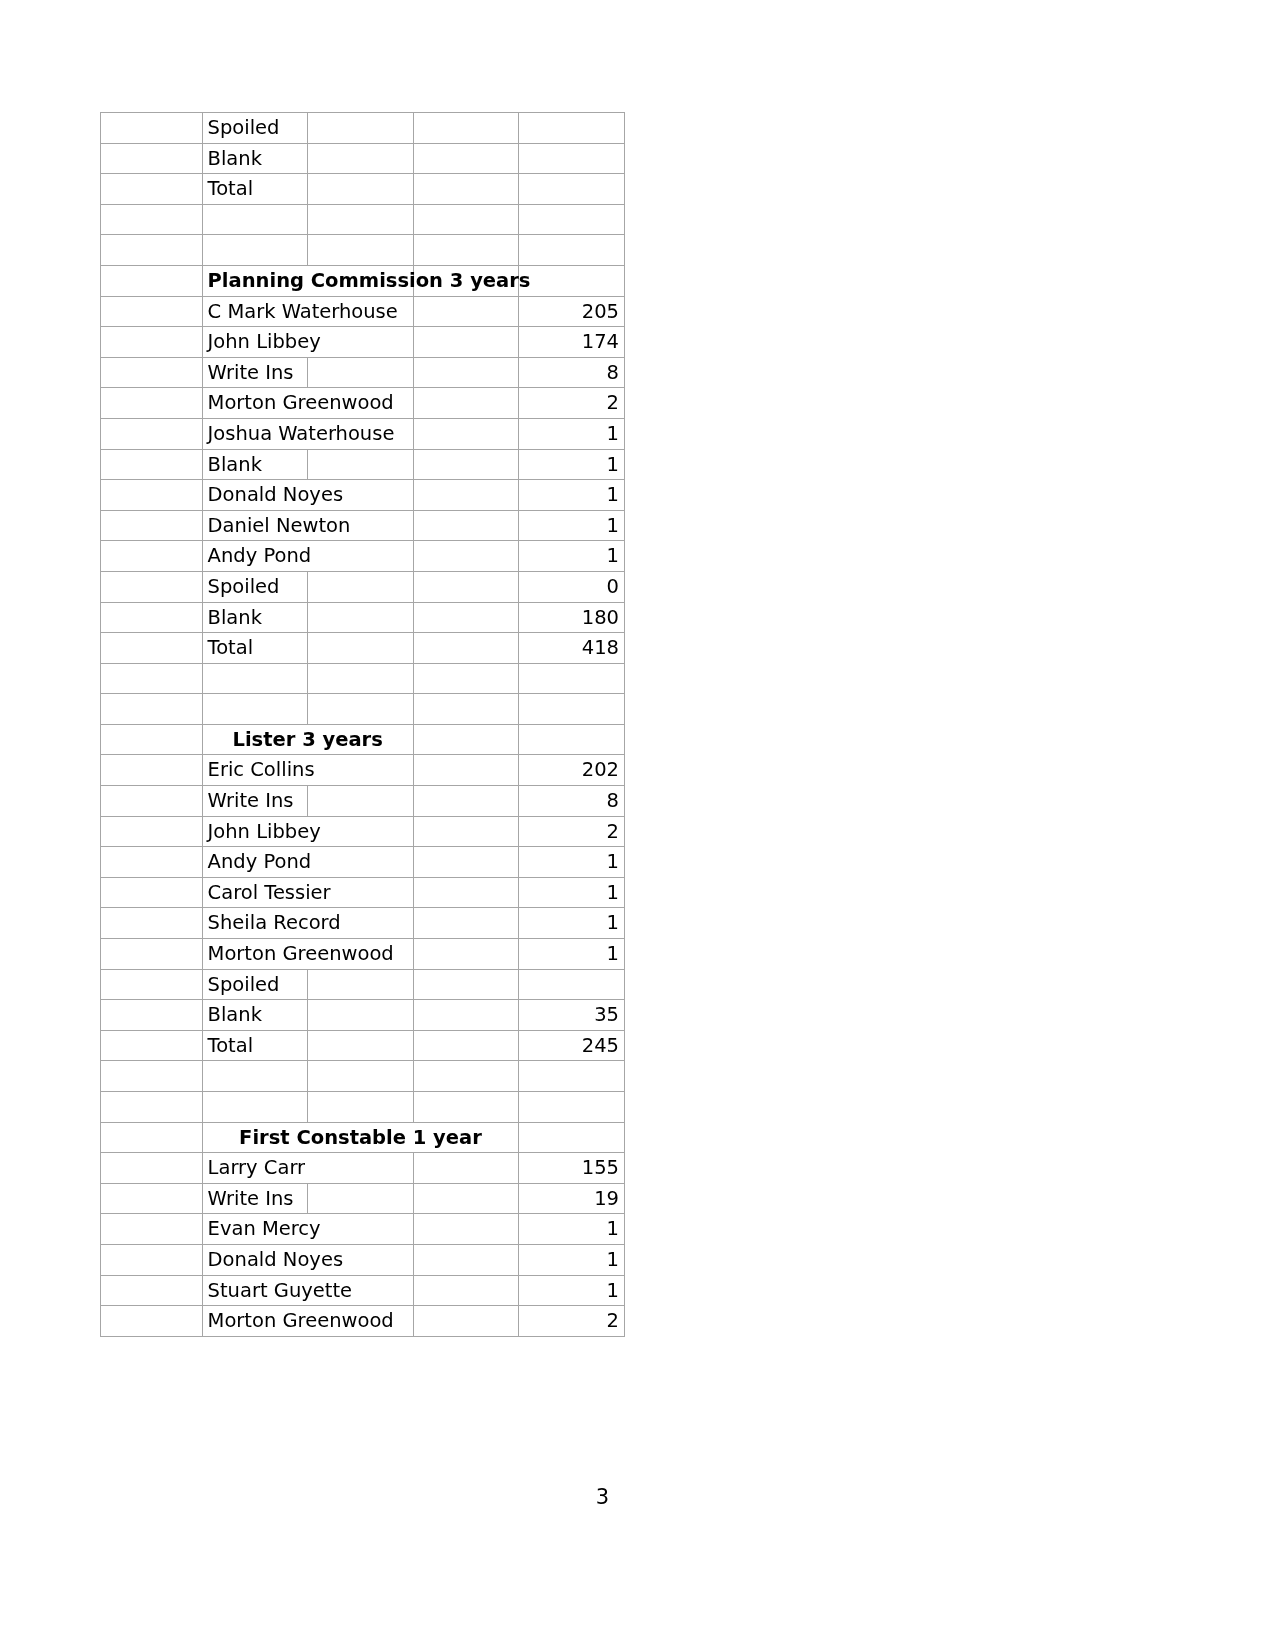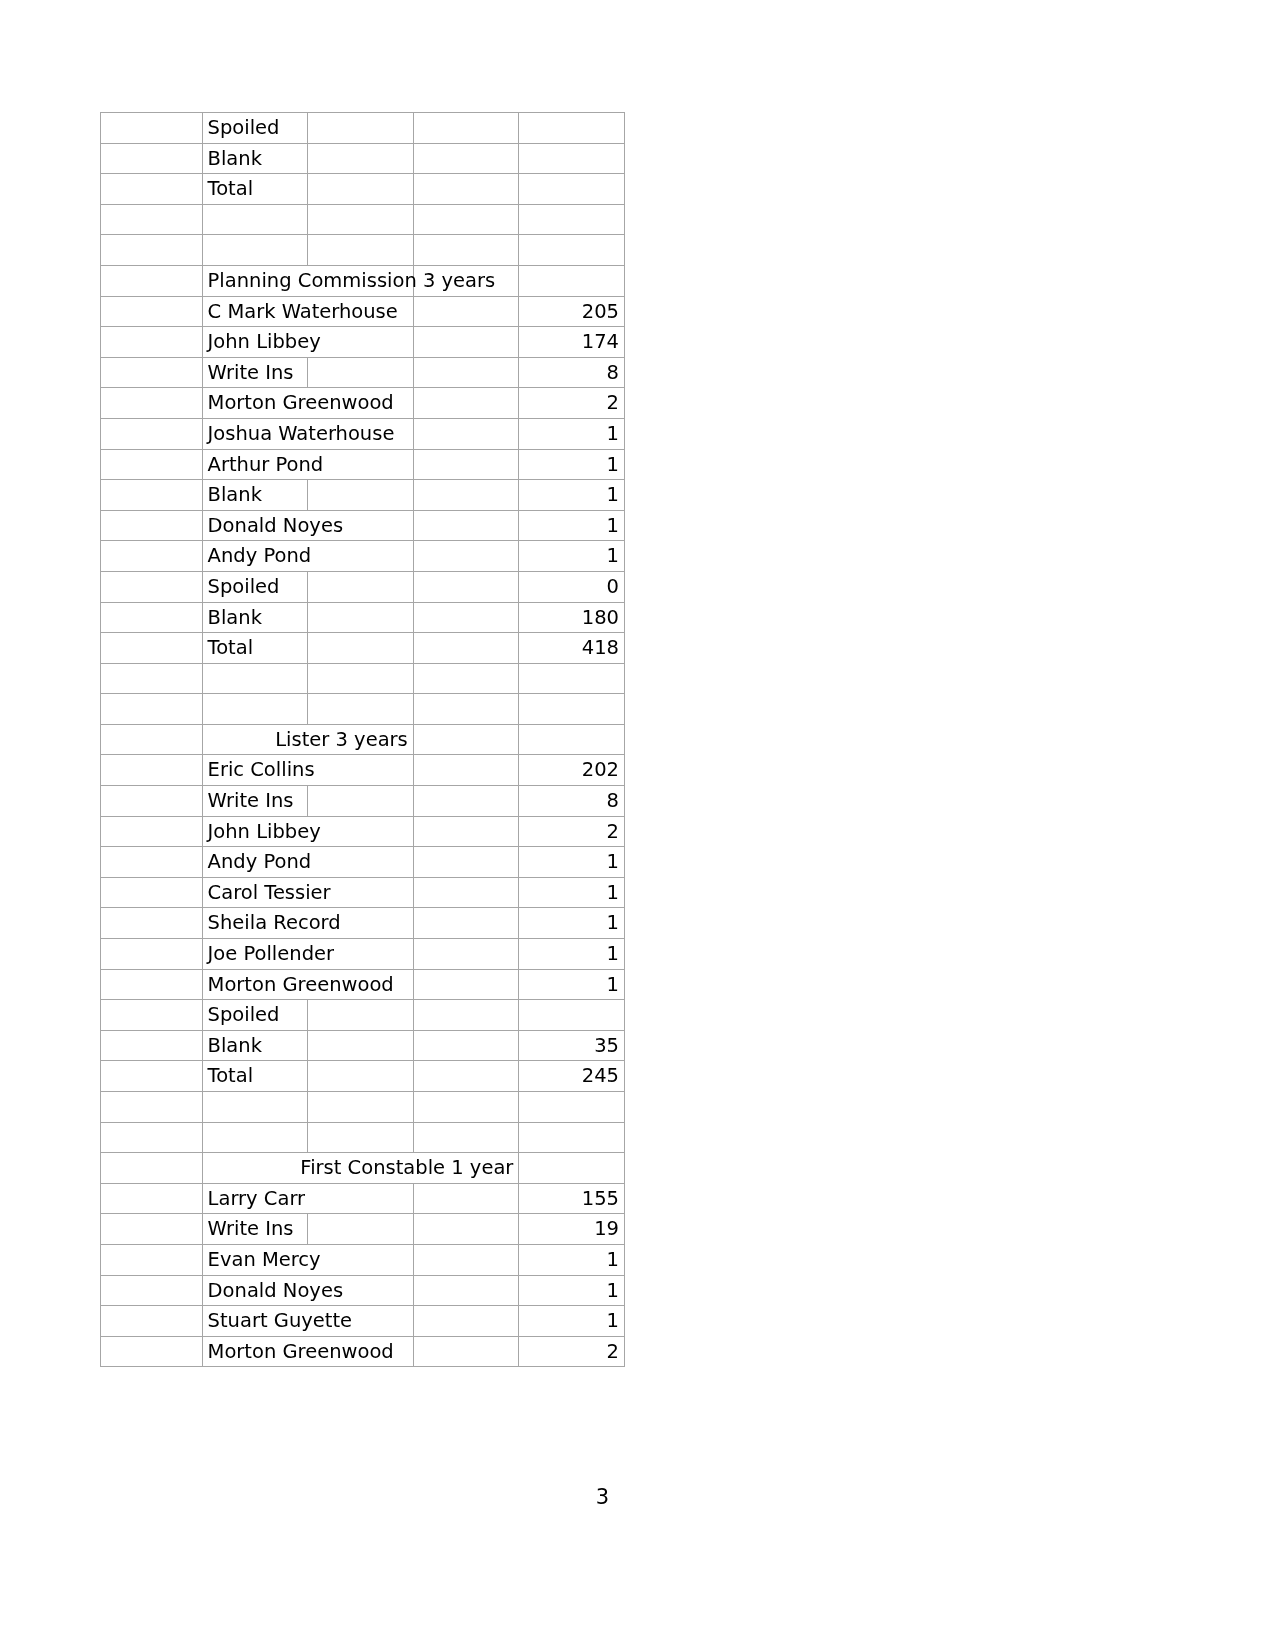--- a/index.html
+++ b/index.html
@@ -48,22 +48,22 @@
   }
   td.lbl {
     text-align: left;
   }
   td.num {
     text-align: right;
     padding-right: 8px;
     margin-top: 41px;
   }
   td.hdr {
-    font-weight: normal;
-    text-align: right;
+    font-weight: bold;
+    text-align: center;
   }
   td.empty {
     padding: 0;
   }
   .pageno {
     position: absolute;
     left: 0;
     top: 1485px;
     width: 1205px;
     text-align: center;
@@ -153,39 +153,39 @@
           <td class="num">2</td>
         </tr>
         <tr>
           <td class="empty"></td>
           <td class="lbl" colspan="2">Joshua Waterhouse</td>
           <td class="empty"></td>
           <td class="num">1</td>
         </tr>
         <tr>
           <td class="empty"></td>
-          <td class="lbl" colspan="2">Arthur Pond</td>
-          <td class="empty"></td>
-          <td class="num">1</td>
-        </tr>
-        <tr>
-          <td class="empty"></td>
           <td class="lbl">Blank</td>
           <td class="empty"></td>
           <td class="empty"></td>
           <td class="num">1</td>
         </tr>
         <tr>
           <td class="empty"></td>
           <td class="lbl" colspan="2">Donald Noyes</td>
           <td class="empty"></td>
           <td class="num">1</td>
         </tr>
         <tr>
           <td class="empty"></td>
+          <td class="lbl" colspan="2">Daniel Newton</td>
+          <td class="empty"></td>
+          <td class="num">1</td>
+        </tr>
+        <tr>
+          <td class="empty"></td>
           <td class="lbl" colspan="2">Andy Pond</td>
           <td class="empty"></td>
           <td class="num">1</td>
         </tr>
         <tr>
           <td class="empty"></td>
           <td class="lbl">Spoiled</td>
           <td class="empty"></td>
           <td class="empty"></td>
           <td class="num">0</td>
@@ -251,26 +251,20 @@
         </tr>
         <tr>
           <td class="empty"></td>
           <td class="lbl" colspan="2">Carol Tessier</td>
           <td class="empty"></td>
           <td class="num">1</td>
         </tr>
         <tr>
           <td class="empty"></td>
           <td class="lbl" colspan="2">Sheila Record</td>
-          <td class="empty"></td>
-          <td class="num">1</td>
-        </tr>
-        <tr>
-          <td class="empty"></td>
-          <td class="lbl" colspan="2">Joe Pollender</td>
           <td class="empty"></td>
           <td class="num">1</td>
         </tr>
         <tr>
           <td class="empty"></td>
           <td class="lbl" colspan="2">Morton Greenwood</td>
           <td class="empty"></td>
           <td class="num">1</td>
         </tr>
         <tr>

